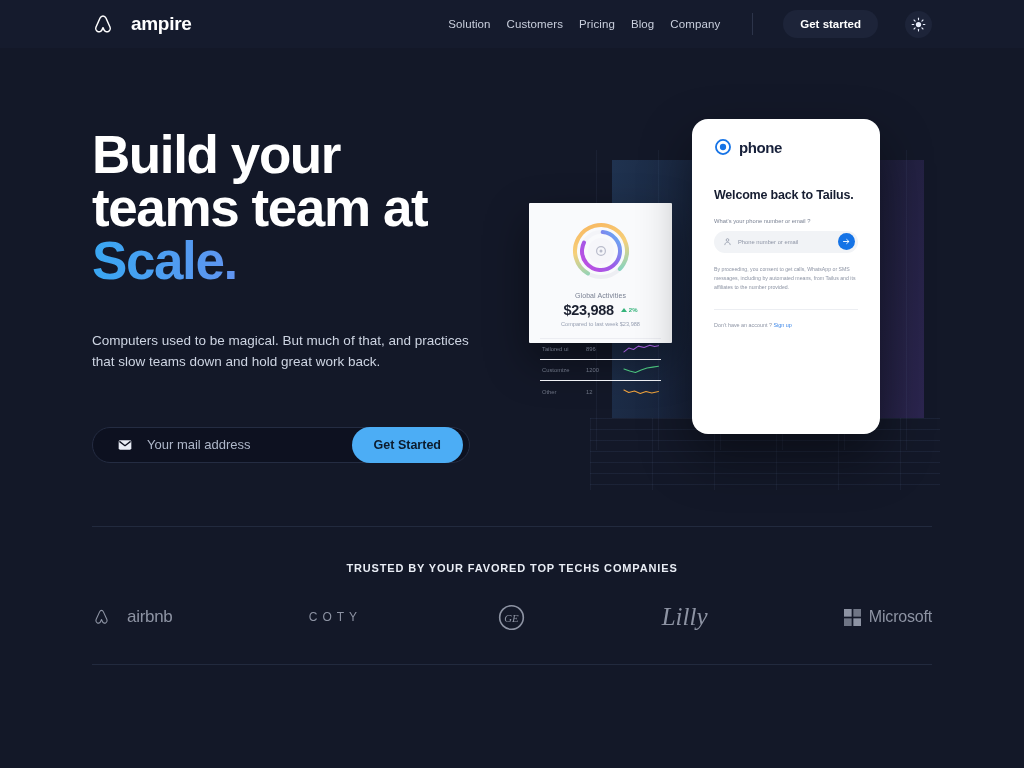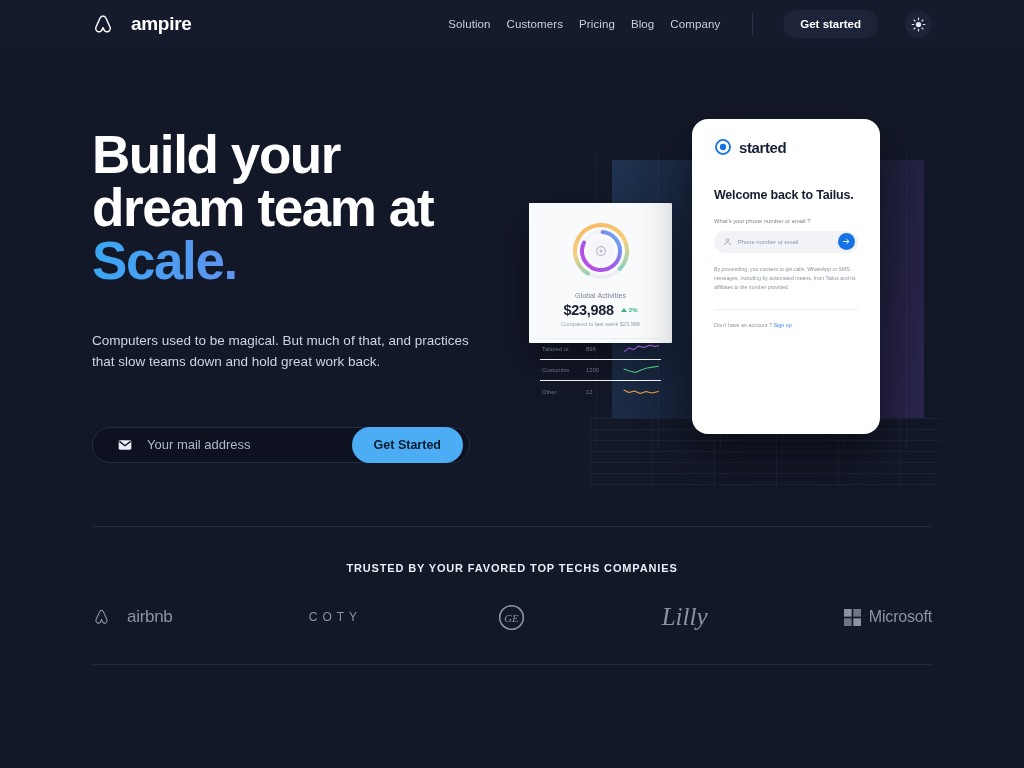--- a/index.html
+++ b/index.html
@@ -232,21 +232,21 @@
             <line x1="17.4" y1="6.6" x2="19.2" y2="4.8"></line>
           </g>
         </svg>
       </button>
     </div>
   </div>
 
   <div class="hero">
     <h1 class="hero-title">
       <div>Build your</div>
-      <div>dream team at</div>
+      <div>teams team at</div>
       <div class="accent">Scale.</div>
     </h1>
     <p class="hero-sub">Computers used to be magical. But much of that, and practices that slow teams down and hold great work back.</p>
 
     <div class="mailform">
       <svg class="mail-icon" viewBox="0 0 24 24">
         <rect x="2.5" y="5" width="19" height="14" rx="2.2" fill="#e9edf6"></rect>
         <path d="M3.6 6.6 L12 13 L20.4 6.6" fill="none" stroke="#0d1120" stroke-width="2" stroke-linejoin="round"></path>
       </svg>
       <input class="mail-input" type="text" placeholder="Your mail address" style="">
@@ -312,21 +312,21 @@
       </div>
     </div>
   </div>
 
   <div class="tailus-card">
     <div class="tailus-brand">
       <svg width="18" height="18" viewBox="0 0 24 24">
         <circle cx="12" cy="12" r="9.4" fill="none" stroke="#1573e6" stroke-width="2.4"></circle>
         <circle cx="12" cy="12" r="4.2" fill="#1573e6"></circle>
       </svg>
-      <span class="tailus-name">started</span>
+      <span class="tailus-name">phone</span>
     </div>
 
     <div class="tailus-welcome">Welcome back to Tailus.</div>
     <div class="tailus-q">What's your phone number or email ?</div>
 
     <div class="tailus-field">
       <svg width="9" height="9" viewBox="0 0 24 24">
         <circle cx="12" cy="8" r="3.6" fill="none" stroke="#8e95a5" stroke-width="2"></circle>
         <path d="M4.8 20.5 C5.6 16 8.4 14 12 14 C15.6 14 18.4 16 19.2 20.5" fill="none" stroke="#8e95a5" stroke-width="2" stroke-linecap="round"></path>
       </svg>

